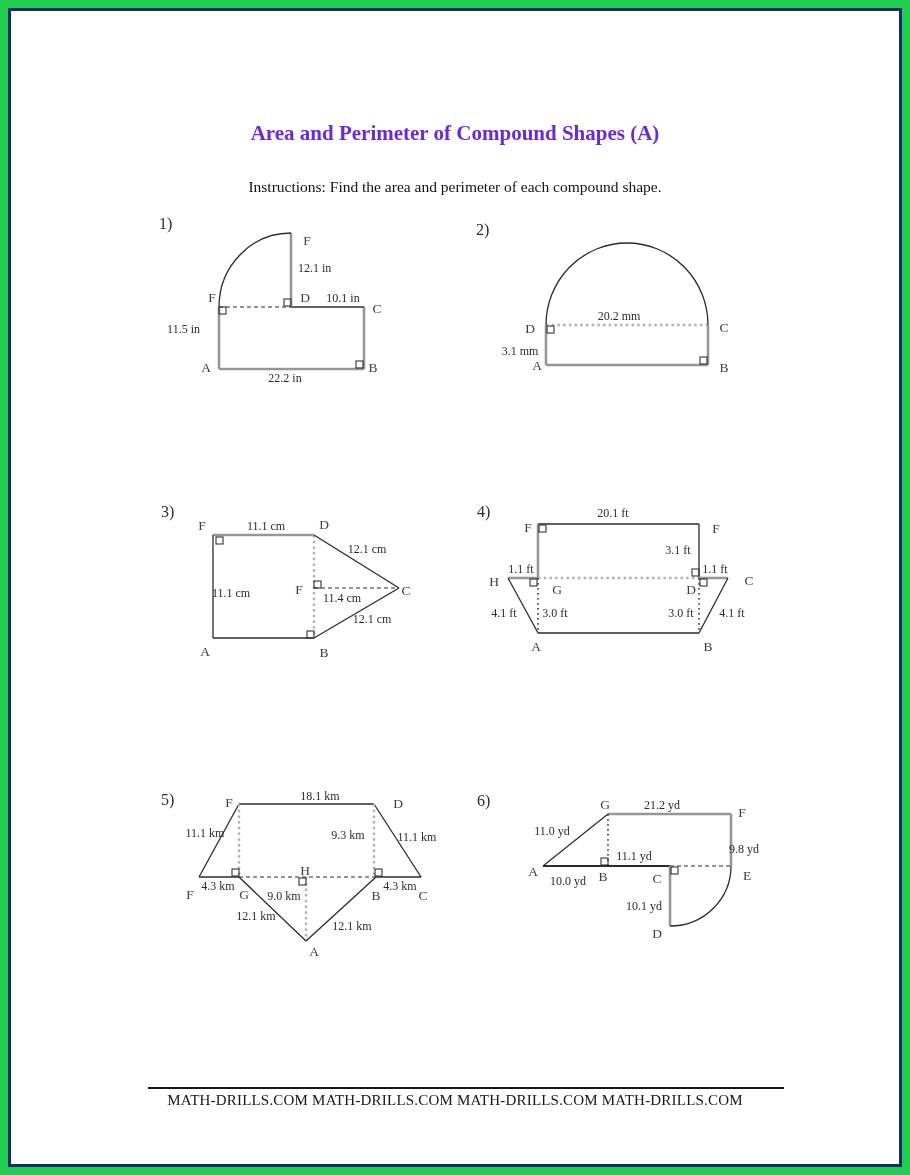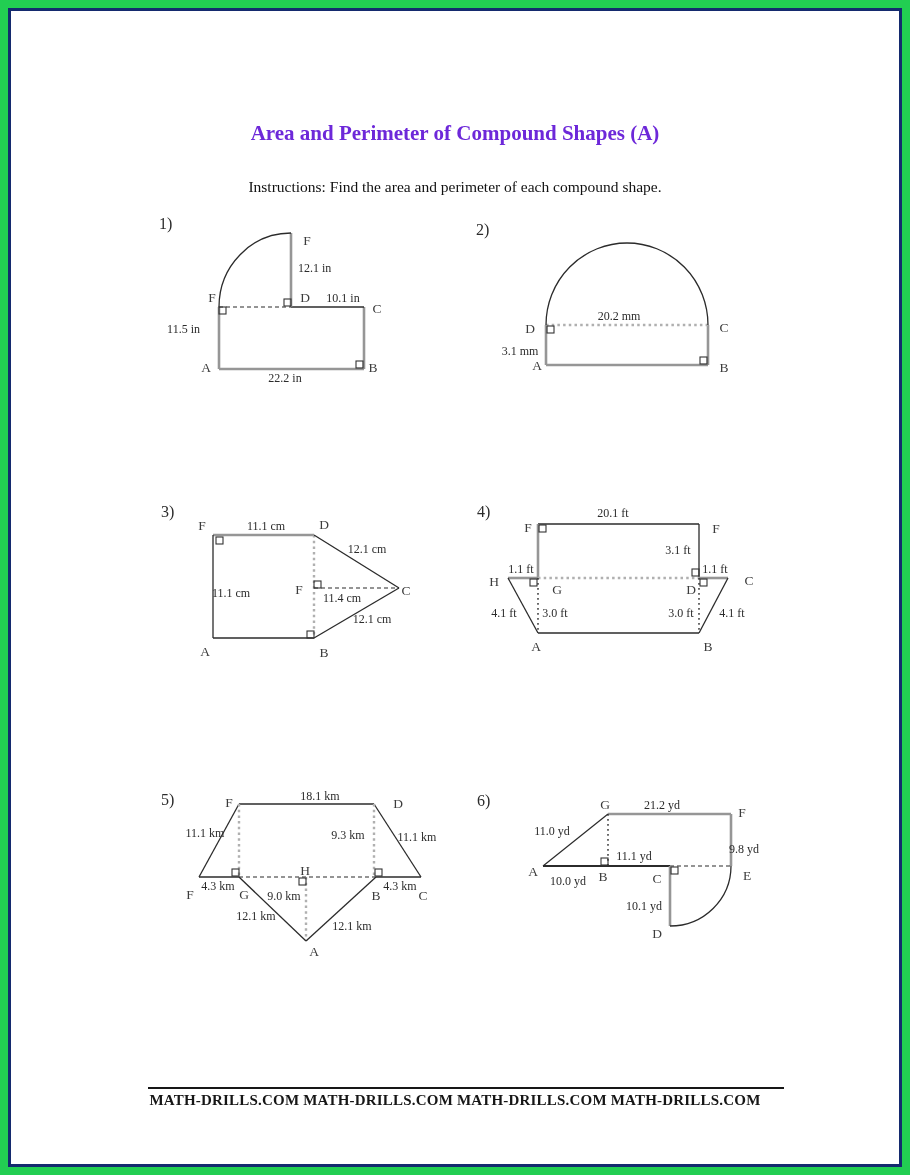--- a/index.html
+++ b/index.html
@@ -30,21 +30,21 @@
   }
   .figures text.num{font-size:16px;}
   .figures text.vertex{font-size:13.5px;fill:#3c3c3c;}
   .figures text.measure{font-size:12px;}
   .footer-line{
     position:absolute;left:137px;top:1076px;width:636px;height:2px;
     background:#161616;
   }
   .footer-text{
     position:absolute;left:0;top:1081px;width:100%;text-align:center;
-    font-weight:bold;font-size:15px;color:#161616;letter-spacing:.2px;
+    font-weight:normal;font-size:15px;color:#161616;letter-spacing:.2px;
   }
 </style>
 </head>
 <body style="--green: #22ce52; --navy: #142a6e; --ink: #2b2b2b;">
 
 <div class="sheet">
   <h1 class="page-title">Area and Perimeter of Compound Shapes (A)</h1>
   <p class="instructions">Instructions: Find the area and perimeter of each compound shape.</p>
   <svg class="figures" width="910" height="1175" viewBox="0 0 910 1175" xmlns="http://www.w3.org/2000/svg">
       <g>

